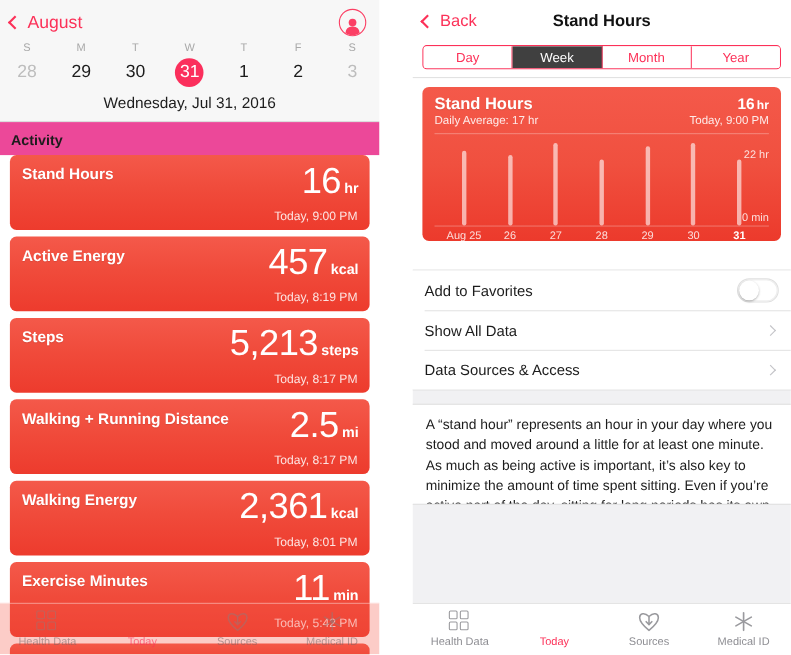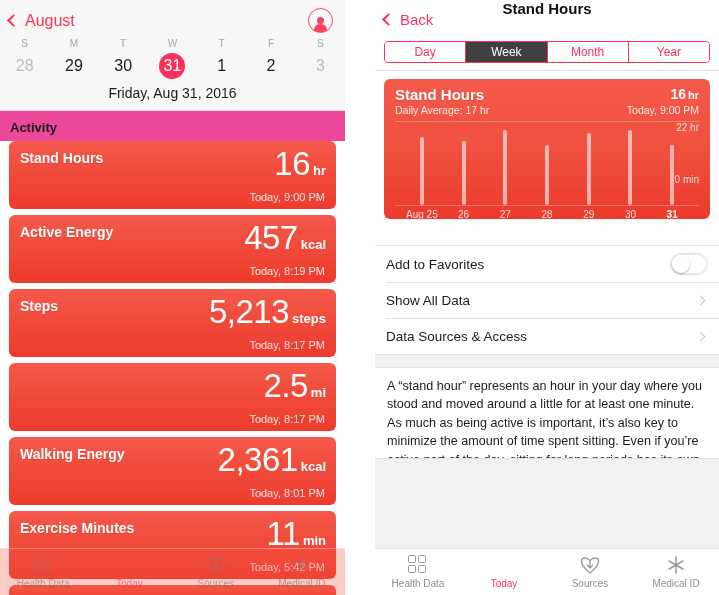--- a/index.html
+++ b/index.html
@@ -85,21 +85,21 @@
       repeating-linear-gradient(90deg, rgba(255,255,255,.95) 0 2px, transparent 2px 4px),
       repeating-linear-gradient(180deg, rgba(255,255,255,0) 0 2px, transparent 2px 4px);
     opacity:.85; }
   .tabbar-veiled .ic-cal { background: rgba(252,49,88,.62); }
   
   .ic-src svg { display:block; }
   
   .ic-med svg { display:block; }
 
   
-  .nav { height: 38px; display: flex; position: relative; background: #fff; }
+  .nav { height: 38px; display: flex; align-items: center; position: relative; background: #fff; }
   .nav-back { display: flex; align-items: center; color: #fc3158; font-size: 15px; margin-left: 9px; cursor: pointer; }
   .nav-title { position: absolute; left: 0; right: 0; text-align: center; font-size: 15px; font-weight: bold; color: #111; }
 
   
   .seg-wrap { padding: 3px 9px 7px; background: #fff; border-bottom: 1px solid #e2e2e2; }
   .seg { display: flex; border: 1px solid #fc3158; border-radius: 4px; overflow: hidden; height: 22px; }
   .seg-item { flex: 1; display: flex; align-items: center; justify-content: center; font-size: 12px;
     color: #fc3158; border-right: 1px solid #fc3158; cursor: pointer; background: #fff; }
   .seg-item:last-child { border-right: none; }
   .seg-item.on { background: #404040; color: #fff; }
@@ -111,21 +111,21 @@
   .chart-head { display: flex; justify-content: space-between; padding: 7px 11px 0; }
   .ch-title { font-size: 15px; font-weight: bold; text-shadow: 0 1px 1px rgba(0,0,0,.10); }
   .ch-sub { font-size: 10.5px; color: rgba(255,255,255,.88); margin-top: 1px; }
   .ch-val { font-size: 14px; font-weight: bold; text-align: right; }
   .ch-val .u { font-size: 11px; font-weight: bold; margin-left: 2px; }
   .ch-time { font-size: 10.5px; color: rgba(255,255,255,.88); margin-top: 2px; text-align: right; }
   .ch-rule { height: 1px; background: rgba(255,255,255,.28); margin: 5px 11px 0; }
   .plot { position: relative; height: 84px; margin: 0 11px; }
   .plot-base { position: absolute; left: 0; right: 0; bottom: 0; height: 1px; background: rgba(255,255,255,.28); }
   .ytop, .ybot { position: absolute; right: 0; font-size: 10px; color: rgba(255,255,255,.82); }
-  .ytop { top: 0; } .ybot { bottom: 21px; }
+  .ytop { top: 14px; } .ybot { bottom: 2px; }
   .bars { position: absolute; left: 6px; right: 6px; bottom: 1px; top: 0; display: flex; }
   .barslot { flex: 1; display: flex; justify-content: center; align-items: flex-end; height: 100%; }
   .bar { width: 4px; border-radius: 2px; background: rgba(255,255,255,.60); }
   .xaxis { display: flex; padding: 3px 17px 0; }
   .xaxis > div { flex: 1; text-align: center; font-size: 10px; color: rgba(255,255,255,.82); }
   .xaxis > div.cur { font-weight: bold; color: #fff; }
 
   
   .list { margin-top: 26px; border-top: 1px solid #e2e2e2; }
   .row { position: relative; height: 36px; display: flex; align-items: center; justify-content: space-between;
@@ -189,21 +189,21 @@
             <span>1</span>
           </div>
         <div>
             <span>2</span>
           </div>
         <div class="dim">
             <span>3</span>
           </div>
       </div>
 
-      <div class="cal-fulldate">Friday, Aug 31, 2016</div>
+      <div class="cal-fulldate">Wednesday, Jul 31, 2016</div>
     </div>
 
     <div class="section-title">Activity</div>
 
     <div class="cards">
       <div class="card">
         <div class="card-name">Stand Hours</div>
         <div class="card-value">
           <span class="card-num">16</span>
           <span class="card-unit">hr</span>
@@ -223,20 +223,21 @@
       <div class="card">
         <div class="card-name">Steps</div>
         <div class="card-value">
           <span class="card-num">5,213</span>
           <span class="card-unit">steps</span>
         </div>
         <div class="card-time">Today, 8:17 PM</div>
       </div>
 
       <div class="card">
+        <div class="card-name">Walking + Running Distance</div>
         <div class="card-value">
           <span class="card-num">2.5</span>
           <span class="card-unit">mi</span>
         </div>
         <div class="card-time">Today, 8:17 PM</div>
       </div>
 
       <div class="card">
         <div class="card-name">Walking Energy</div>
         <div class="card-value">

